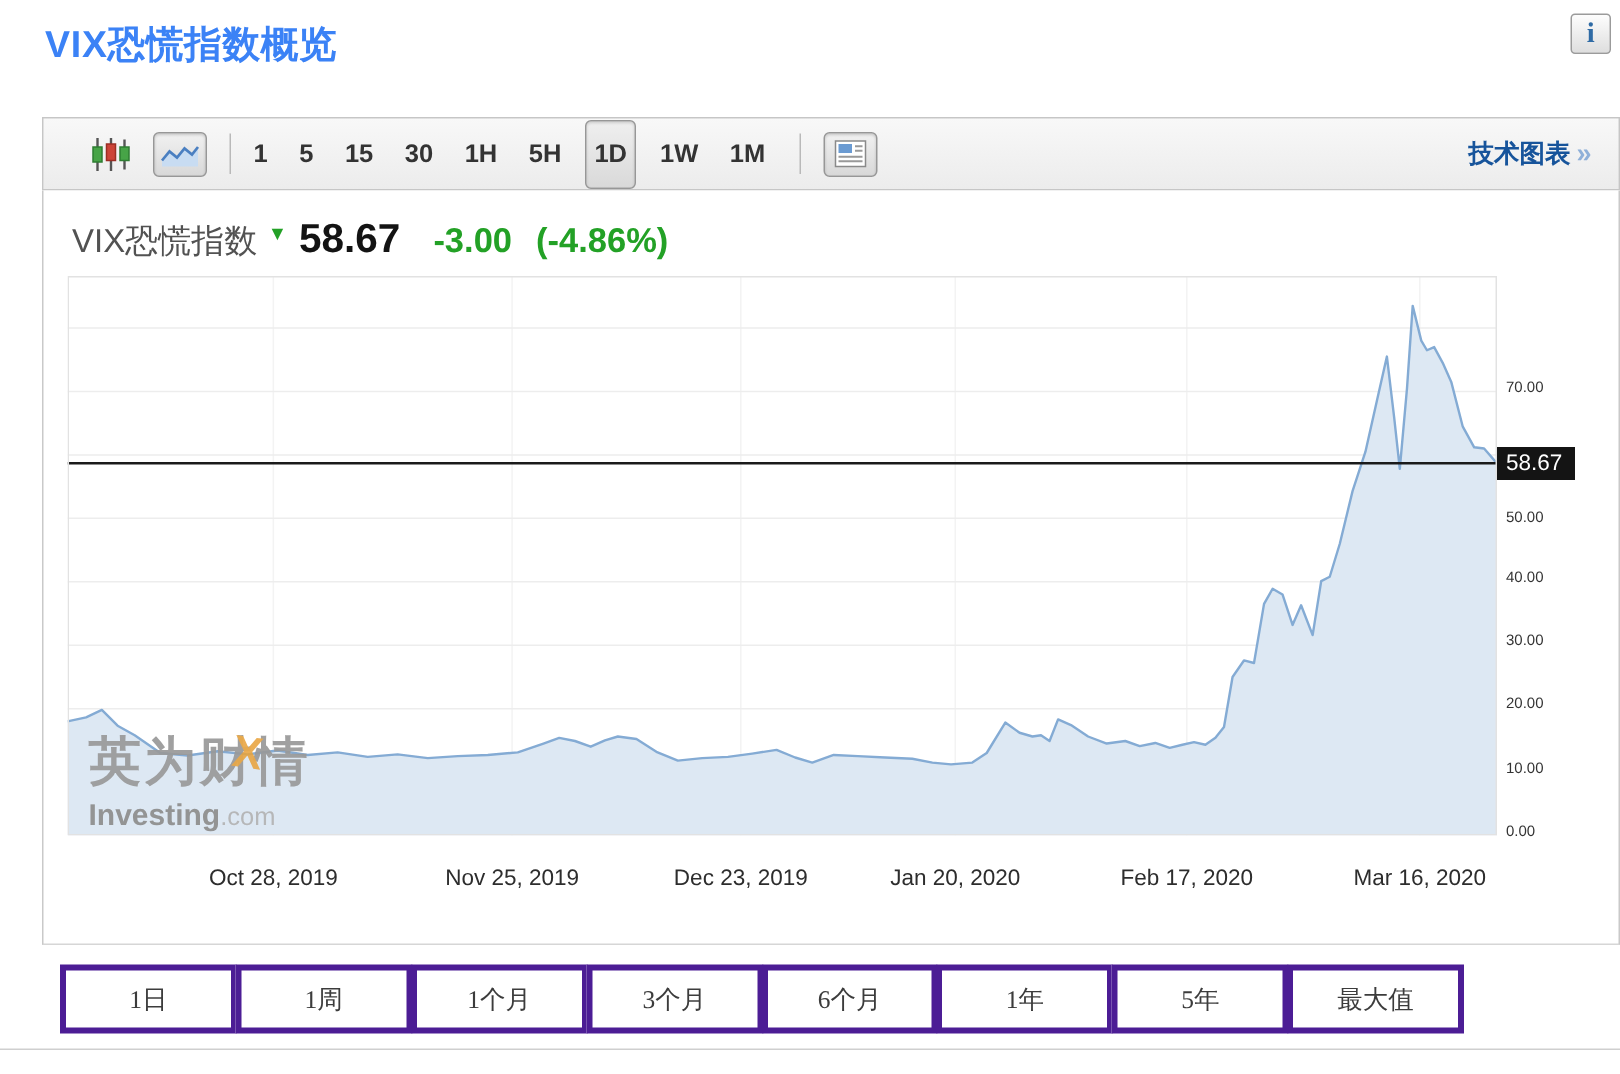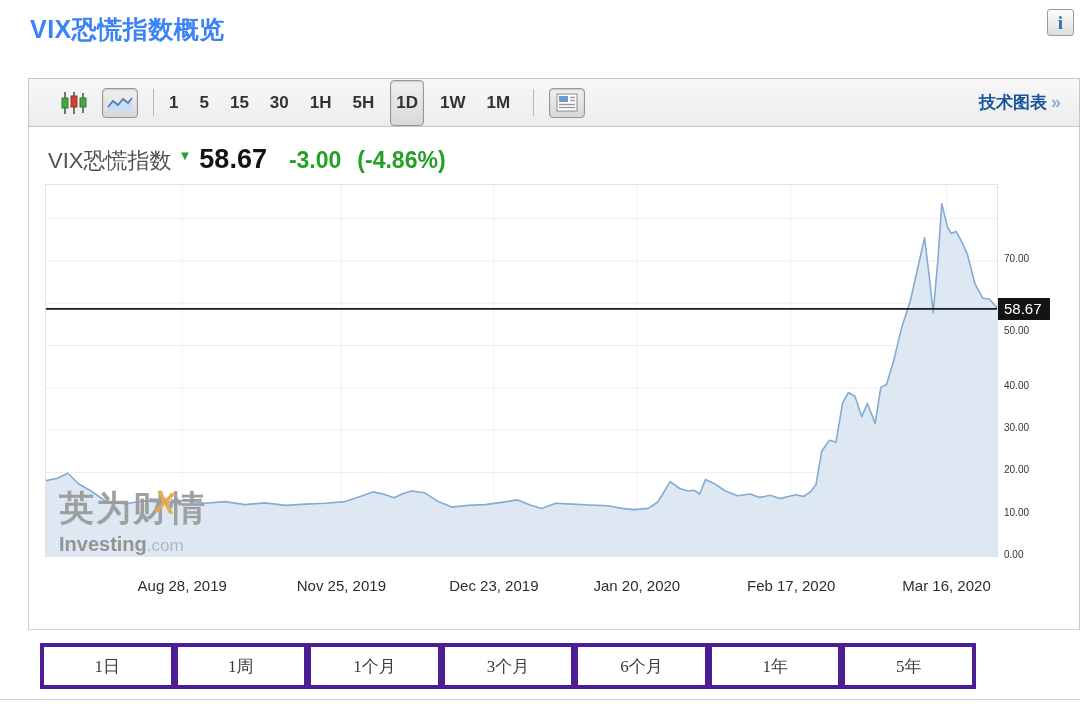--- a/index.html
+++ b/index.html
@@ -148,30 +148,30 @@
           <line x1="0" y1="34.67800453514741" x2="953" y2="34.67800453514741" stroke="#ededed" stroke-width="1"></line>
           <path d="M0,373 L0.0,296.9 L12.4,294.3 L22.9,289.3 L33.4,299.8 L44.8,306.2 L61.9,318.0 L80.1,319.7 L100.1,316.8 L120.1,318.9 L140.1,316.3 L160.1,319.3 L180.1,317.6 L200.1,320.6 L220.1,318.9 L240.2,321.4 L260.2,320.1 L280.2,319.3 L300.2,317.6 L317.3,311.7 L327.8,307.9 L338.3,310.0 L348.8,313.8 L358.3,309.6 L366.9,307.0 L379.3,308.7 L392.6,317.2 L406.9,323.1 L423.1,321.4 L440.3,320.6 L456.5,318.4 L472.7,315.9 L485.1,321.0 L496.5,324.4 L510.8,319.3 L527.0,320.1 L545.1,321.0 L563.2,321.8 L576.6,324.4 L589.0,325.6 L603.2,324.4 L612.8,318.0 L625.2,297.7 L634.7,304.5 L643.3,307.0 L649.0,306.2 L654.7,310.0 L660.4,295.6 L669.0,299.4 L680.4,307.0 L692.8,311.7 L705.2,310.0 L714.8,313.4 L725.2,311.3 L734.8,314.6 L743.3,312.5 L751.0,310.8 L758.6,312.5 L765.3,307.9 L771.0,300.7 L776.7,267.3 L784.3,256.3 L791.0,258.0 L797.7,218.6 L803.4,208.5 L810.0,212.3 L816.7,232.6 L822.4,219.5 L830.1,239.4 L835.8,203.4 L841.5,200.5 L848.2,178.5 L856.7,143.4 L865.3,117.1 L872.9,83.3 L879.6,53.7 L884.4,93.9 L888.2,128.6 L893.0,74.9 L896.8,19.9 L902.5,43.1 L906.3,49.5 L911.1,47.4 L916.8,57.9 L922.5,70.6 L930.1,100.2 L937.8,114.2 L944.4,115.0 L953.0,124.9 L953,373 Z" fill="#dde8f3" stroke="none"></path>
           <polyline points="0.0,296.9 12.4,294.3 22.9,289.3 33.4,299.8 44.8,306.2 61.9,318.0 80.1,319.7 100.1,316.8 120.1,318.9 140.1,316.3 160.1,319.3 180.1,317.6 200.1,320.6 220.1,318.9 240.2,321.4 260.2,320.1 280.2,319.3 300.2,317.6 317.3,311.7 327.8,307.9 338.3,310.0 348.8,313.8 358.3,309.6 366.9,307.0 379.3,308.7 392.6,317.2 406.9,323.1 423.1,321.4 440.3,320.6 456.5,318.4 472.7,315.9 485.1,321.0 496.5,324.4 510.8,319.3 527.0,320.1 545.1,321.0 563.2,321.8 576.6,324.4 589.0,325.6 603.2,324.4 612.8,318.0 625.2,297.7 634.7,304.5 643.3,307.0 649.0,306.2 654.7,310.0 660.4,295.6 669.0,299.4 680.4,307.0 692.8,311.7 705.2,310.0 714.8,313.4 725.2,311.3 734.8,314.6 743.3,312.5 751.0,310.8 758.6,312.5 765.3,307.9 771.0,300.7 776.7,267.3 784.3,256.3 791.0,258.0 797.7,218.6 803.4,208.5 810.0,212.3 816.7,232.6 822.4,219.5 830.1,239.4 835.8,203.4 841.5,200.5 848.2,178.5 856.7,143.4 865.3,117.1 872.9,83.3 879.6,53.7 884.4,93.9 888.2,128.6 893.0,74.9 896.8,19.9 902.5,43.1 906.3,49.5 911.1,47.4 916.8,57.9 922.5,70.6 930.1,100.2 937.8,114.2 944.4,115.0 953.0,124.9" fill="none" stroke="#84abd4" stroke-width="1.6" stroke-linejoin="round"></polyline>
           <line x1="0" y1="124.8831065759637" x2="953" y2="124.8831065759637" stroke="#1a1a1a" stroke-width="1.7"></line>
           <rect x="0.5" y="0.5" width="952" height="372" fill="none" stroke="#e2e2e2"></rect>
         </svg>
     </div>
 
     <div class="ylabs">
         <div class="ylab" style="top: 125.968px;">70.00</div>
-        <div class="ylab" style="top: 198px; text-align: center;">50.00</div>
+        <div class="ylab" style="top: 213px; text-align: center;">50.00</div>
         <div class="ylab" style="top: 252.839px;">40.00</div>
         <div class="ylab" style="top: 295.129px;">30.00</div>
         <div class="ylab" style="top: 337.42px;">20.00</div>
         <div class="ylab" style="top: 379.71px;">10.00</div>
         <div class="ylab" style="top: 422px;">0.00</div>
       </div>
     <div class="price-badge" style="top: 170.883px;">58.67</div>
     <div class="xlabs">
-        <div class="xlab" style="left: 153.232px;">Aug 28, 2019</div>
+        <div class="xlab" style="left: 153.232px;">Oct 28, 2019</div>
         <div class="xlab" style="left: 312.383px;">Nov 25, 2019</div>
         <div class="xlab" style="left: 464.863px;">Dec 23, 2019</div>
         <div class="xlab" style="left: 607.813px;">Jan 20, 2020</div>
         <div class="xlab" style="left: 762.199px;">Feb 17, 2020</div>
         <div class="xlab" style="left: 917.538px;">Mar 16, 2020</div>
       </div>
 
     <div class="watermark">
       <div class="wm-cn"><span>英为财情</span><span class="wm-accent">X</span></div>
       <div class="wm-en"><span>Investing</span><span class="dom">.com</span></div>
@@ -181,15 +181,16 @@
 </div>
 
 <div class="period-row">
   <div class="period-btn">1日</div>
   <div class="period-btn">1周</div>
   <div class="period-btn">1个月</div>
   <div class="period-btn">3个月</div>
   <div class="period-btn">6个月</div>
   <div class="period-btn">1年</div>
   <div class="period-btn">5年</div>
+  <div class="period-btn">最大值</div>
 </div>
 
 <div class="bottom-divider"></div>
 
 </body></html>

